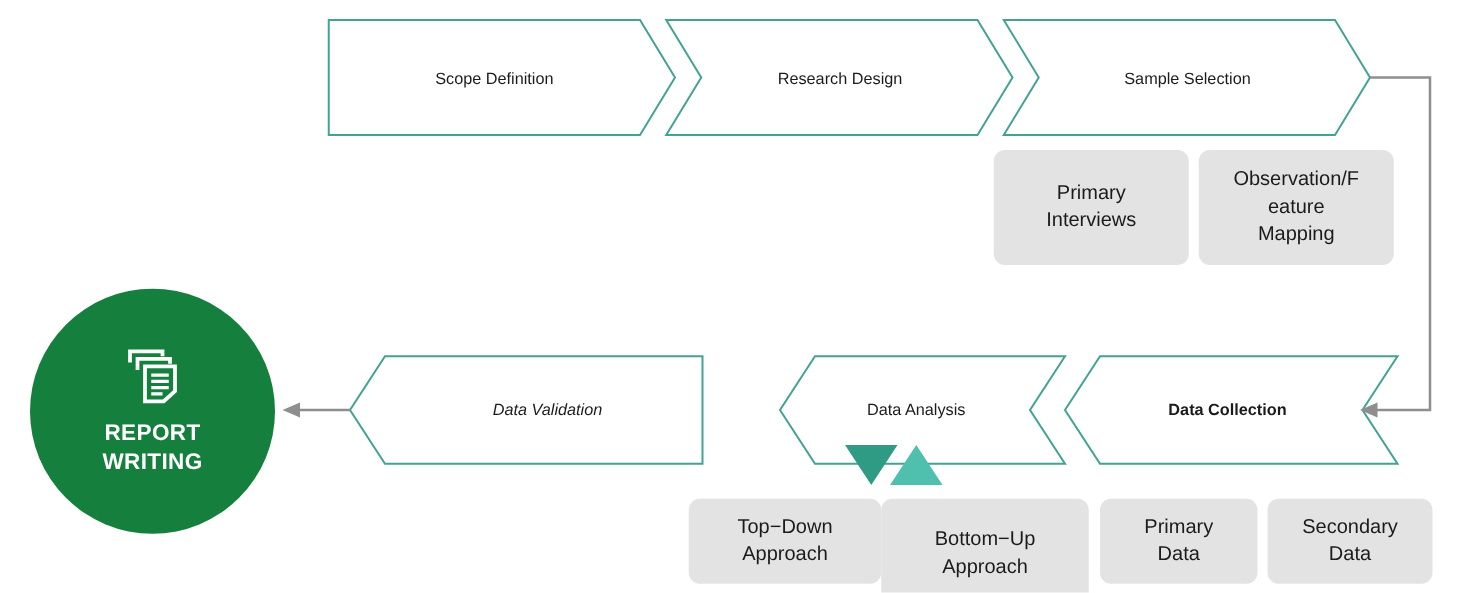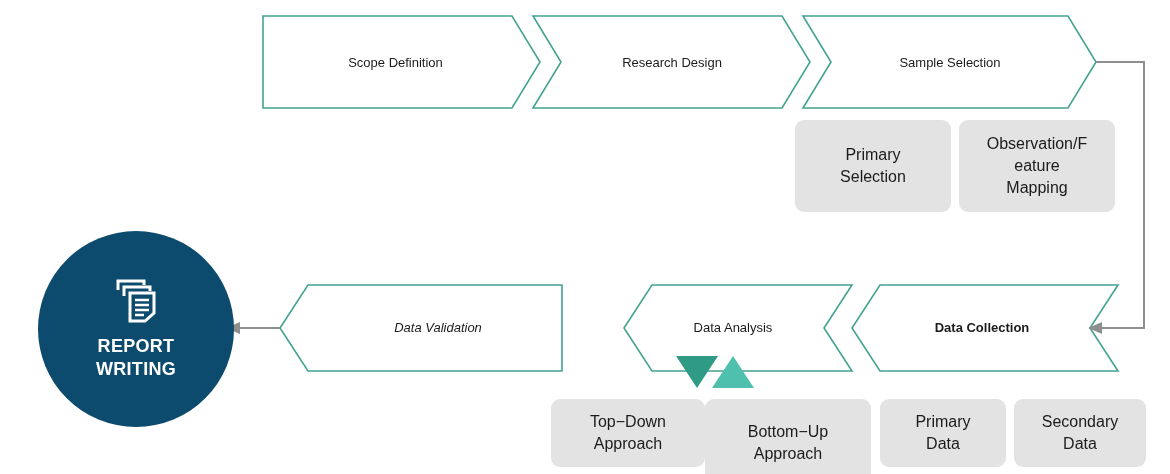--- a/index.html
+++ b/index.html
@@ -63,26 +63,26 @@
     display: flex;
     align-items: center;
     justify-content: center;
     box-sizing: border-box;
     padding: 4px 6px;
   }
   .sub-box span { display: block; width: 100%; }
 
   .report-circle {
     position: absolute;
-    left: 38px;
+    left: 24px;
     top: 231px;
     width: 196px;
     height: 196px;
     border-radius: 50%;
-    background: #0c4a6e;
+    background: #15803d;
     display: flex;
     flex-direction: column;
     align-items: center;
     justify-content: center;
   }
   .report-icon { width: 44px; height: 48px; margin-bottom: 10px; }
   .report-title {
     color: #ffffff;
     font-size: 18px;
     font-weight: bold;
@@ -120,21 +120,21 @@
   <div class="stage-label" style="left:547px; top:52px; width:250px;">Research Design</div>
   <div class="stage-label" style="left:820px; top:52px; width:260px;">Sample Selection</div>
 
   <div class="stage-label" style="left:308px; top:317px; width:260px;font-style:italic;">Data Validation</div>
   <div class="stage-label" style="left:628px; top:317px; width:210px;">Data Analysis</div>
   <div class="stage-label" style="left:862px; top:317px; width:240px;font-weight:bold;">Data Collection</div>
 
   <div class="sub-box" style="left:795px; top:120px; width:156px; height:92px;">
     <span>
       <span>Primary</span>
-      <span>Selection</span>
+      <span>Interviews</span>
     </span>
   </div>
   <div class="sub-box" style="left:959px; top:120px; width:156px; height:92px;">
     <span>
       <span>Observation/F</span>
       <span>eature</span>
       <span>Mapping</span>
     </span>
   </div>
 

